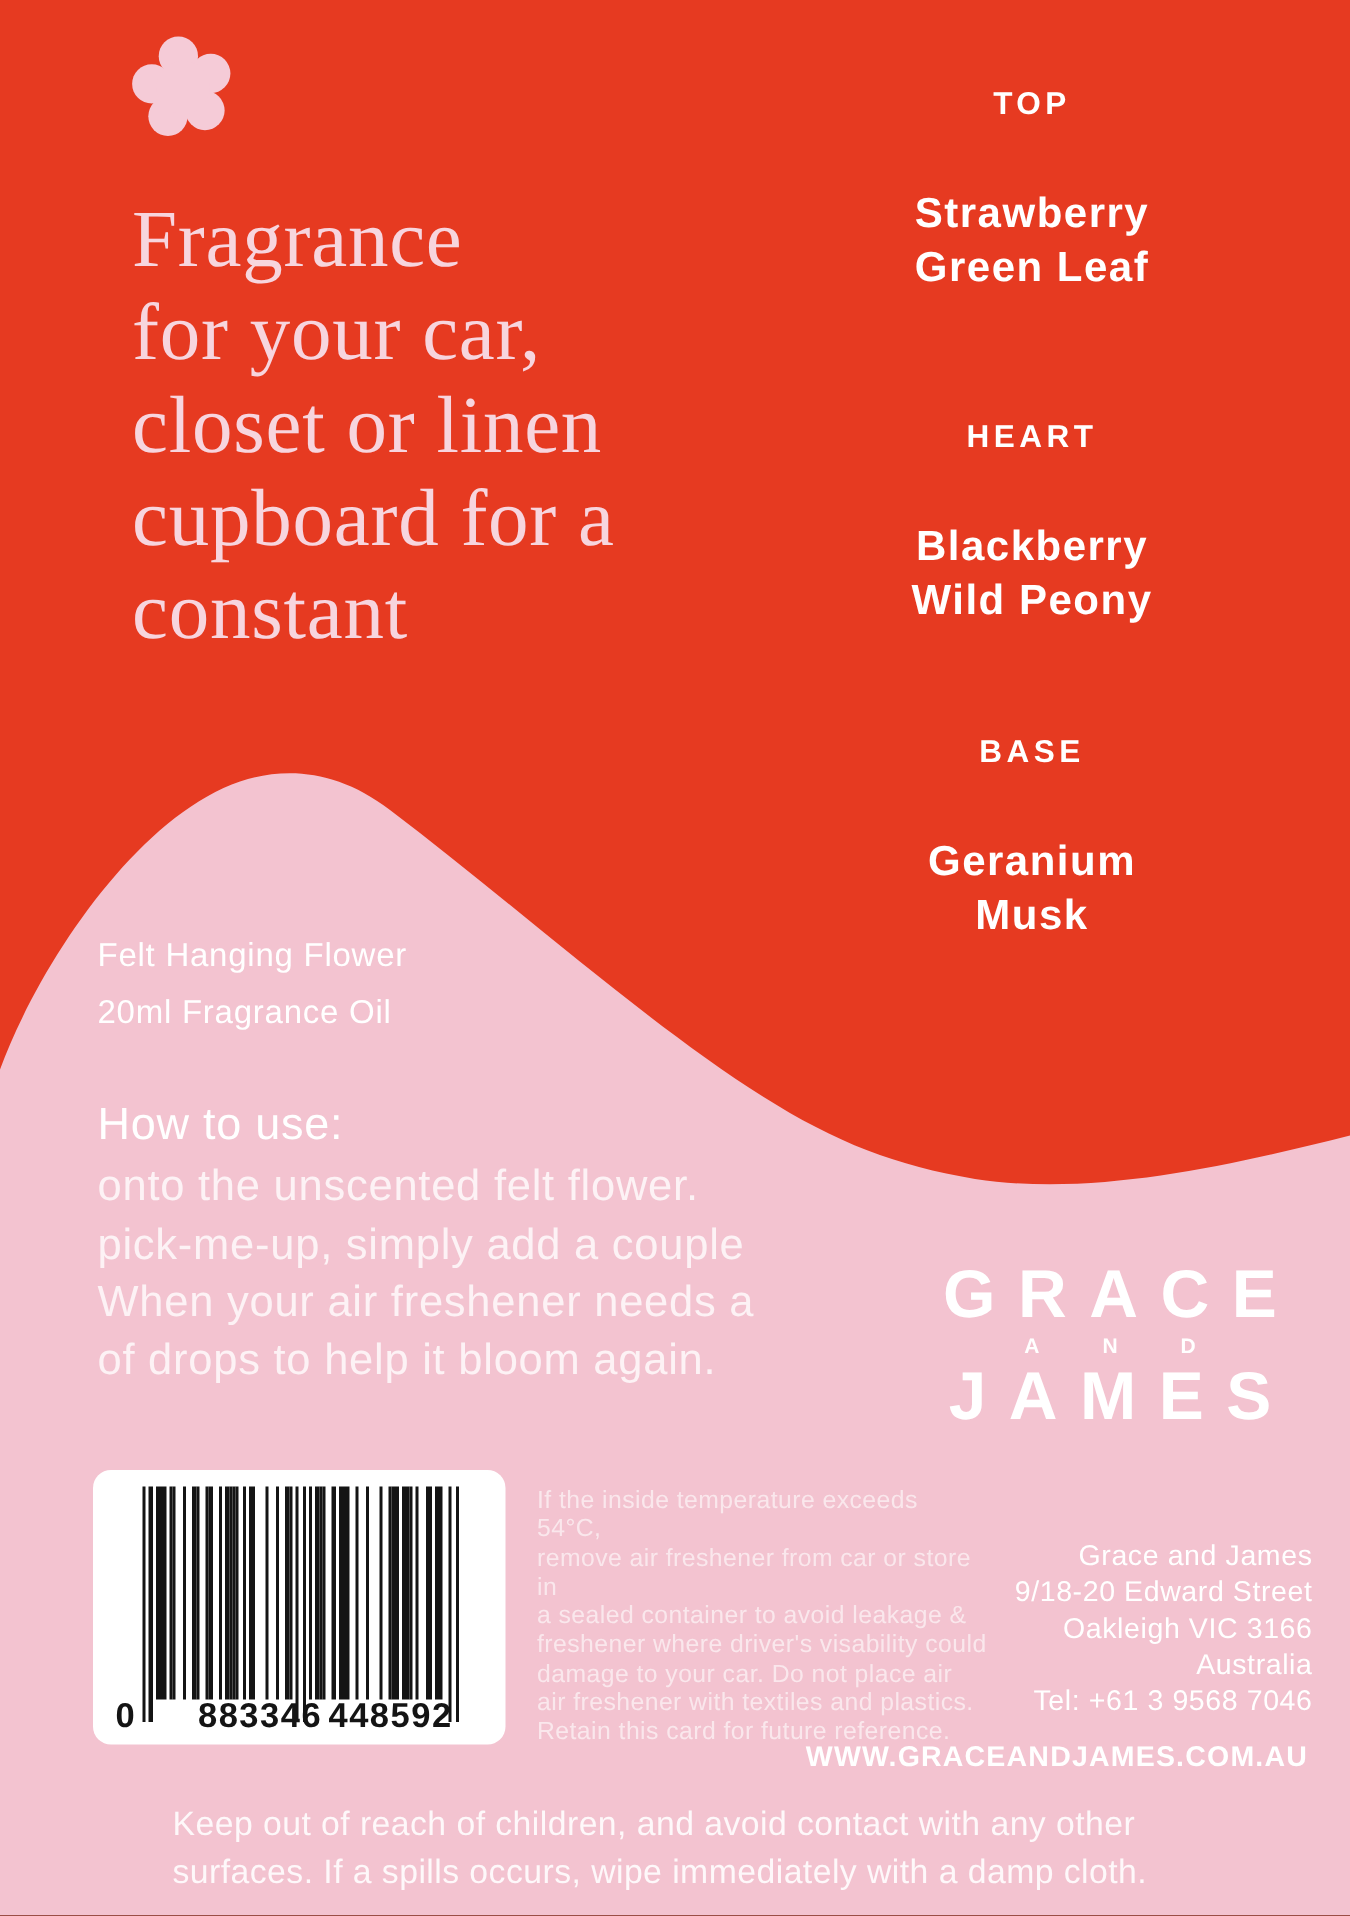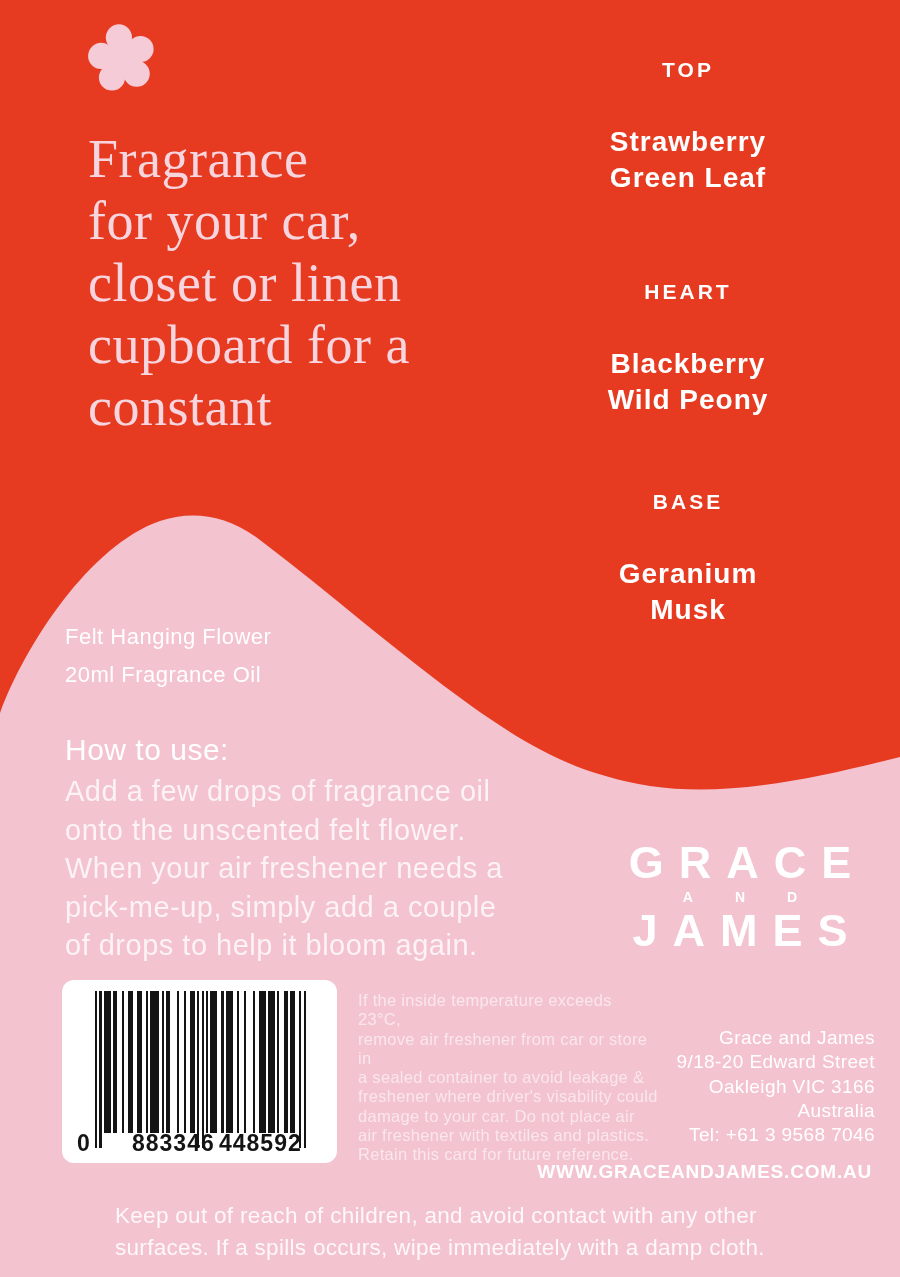--- a/index.html
+++ b/index.html
@@ -145,36 +145,35 @@
       L 900 772 L 0 772 Z"></path>
   </svg>
 
   <div class="product">
     <div>Felt Hanging Flower</div>
     <div>20ml Fragrance Oil</div>
   </div>
 
   <div class="howto-heading">How to use:</div>
   <div class="howto-body">
-    <div>Add a few drops of fragrance oil</div>
     <div>onto the unscented felt flower.</div>
+    <div>pick-me-up, simply add a couple</div>
     <div>When your air freshener needs a</div>
-    <div>pick-me-up, simply add a couple</div>
     <div>of drops to help it bloom again.</div>
   </div>
 
   <div class="barcode-card">
     <div class="bars" id="barcode-bars"><span class="bc-mod on guard"></span><span class="bc-mod guard"></span><span class="bc-mod on guard"></span><span class="bc-mod"></span><span class="bc-mod on"></span><span class="bc-mod on"></span><span class="bc-mod on"></span><span class="bc-mod"></span><span class="bc-mod on"></span><span class="bc-mod on"></span><span class="bc-mod"></span><span class="bc-mod"></span><span class="bc-mod on"></span><span class="bc-mod"></span><span class="bc-mod"></span><span class="bc-mod on"></span><span class="bc-mod on"></span><span class="bc-mod"></span><span class="bc-mod"></span><span class="bc-mod on"></span><span class="bc-mod on"></span><span class="bc-mod"></span><span class="bc-mod"></span><span class="bc-mod on"></span><span class="bc-mod"></span><span class="bc-mod on"></span><span class="bc-mod on"></span><span class="bc-mod on"></span><span class="bc-mod on"></span><span class="bc-mod"></span><span class="bc-mod on"></span><span class="bc-mod"></span><span class="bc-mod on"></span><span class="bc-mod on"></span><span class="bc-mod"></span><span class="bc-mod"></span><span class="bc-mod"></span><span class="bc-mod on"></span><span class="bc-mod"></span><span class="bc-mod"></span><span class="bc-mod on"></span><span class="bc-mod"></span><span class="bc-mod"></span><span class="bc-mod on"></span><span class="bc-mod on"></span><span class="bc-mod guard"></span><span class="bc-mod on guard"></span><span class="bc-mod guard"></span><span class="bc-mod on guard"></span><span class="bc-mod guard"></span><span class="bc-mod on"></span><span class="bc-mod"></span><span class="bc-mod on"></span><span class="bc-mod on"></span><span class="bc-mod on"></span><span class="bc-mod"></span><span class="bc-mod"></span><span class="bc-mod on"></span><span class="bc-mod"></span><span class="bc-mod on"></span><span class="bc-mod on"></span><span class="bc-mod on"></span><span class="bc-mod"></span><span class="bc-mod"></span><span class="bc-mod on"></span><span class="bc-mod"></span><span class="bc-mod"></span><span class="bc-mod on"></span><span class="bc-mod"></span><span class="bc-mod"></span><span class="bc-mod"></span><span class="bc-mod on"></span><span class="bc-mod"></span><span class="bc-mod"></span><span class="bc-mod on"></span><span class="bc-mod on"></span><span class="bc-mod on"></span><span class="bc-mod"></span><span class="bc-mod on"></span><span class="bc-mod on"></span><span class="bc-mod on"></span><span class="bc-mod"></span><span class="bc-mod on"></span><span class="bc-mod"></span><span class="bc-mod"></span><span class="bc-mod on"></span><span class="bc-mod on"></span><span class="bc-mod"></span><span class="bc-mod on"></span><span class="bc-mod on"></span><span class="bc-mod"></span><span class="bc-mod"></span><span class="bc-mod on guard"></span><span class="bc-mod guard"></span><span class="bc-mod on guard"></span></div>
     <div class="bc-digit bc-first">0</div>
     <div class="bc-digit bc-left">883346</div>
     <div class="bc-digit bc-right">448592</div>
   </div>
 
   <div class="disclaimer">
-    <div>If the inside temperature exceeds 23°C,</div>
+    <div>If the inside temperature exceeds 54°C,</div>
     <div>remove air freshener from car or store in</div>
     <div>a sealed container to avoid leakage &amp;</div>
     <div>freshener where driver's visability could</div>
     <div>damage to your car. Do not place air</div>
     <div>air freshener with textiles and plastics.</div>
     <div>Retain this card for future reference.</div>
   </div>
 
   <div class="logo">
     <div class="logo-top">GRACE</div>

